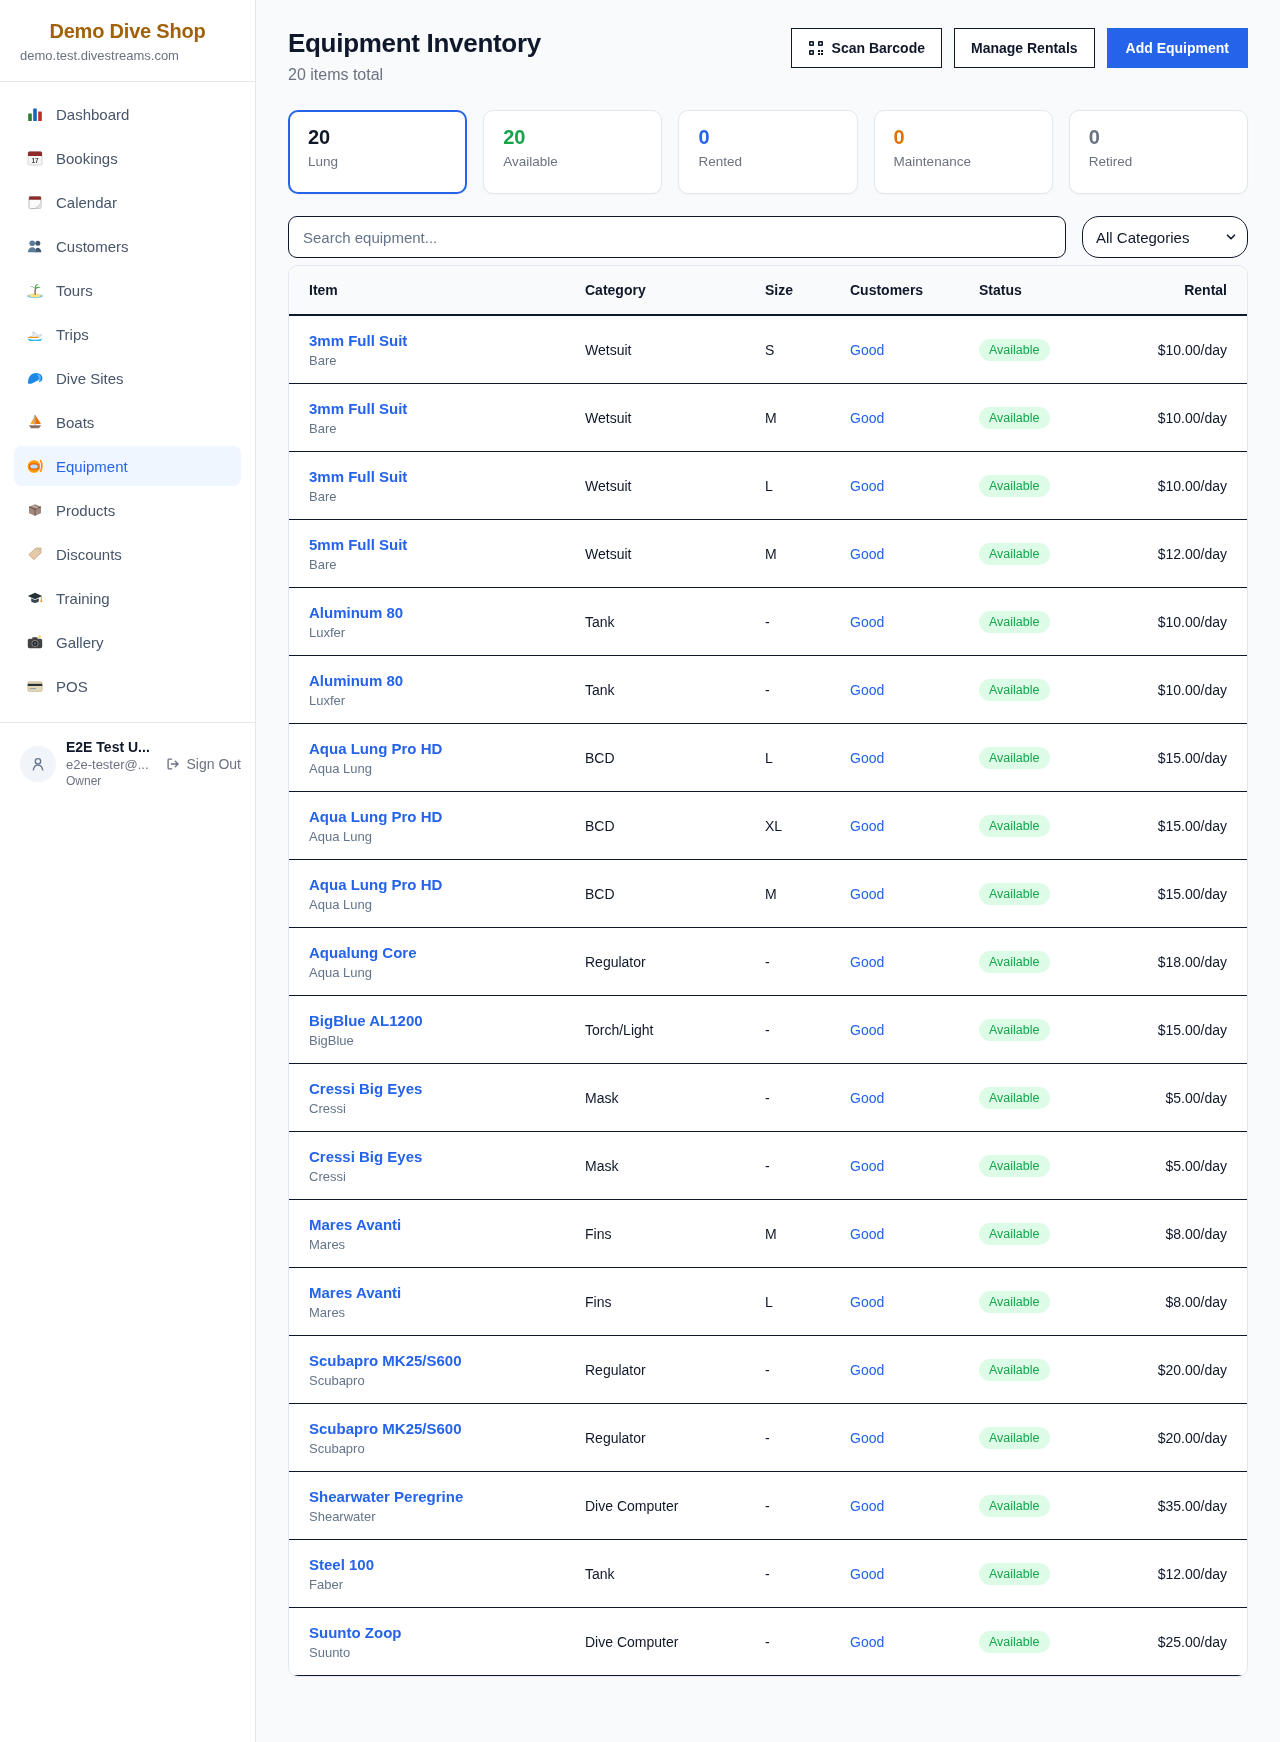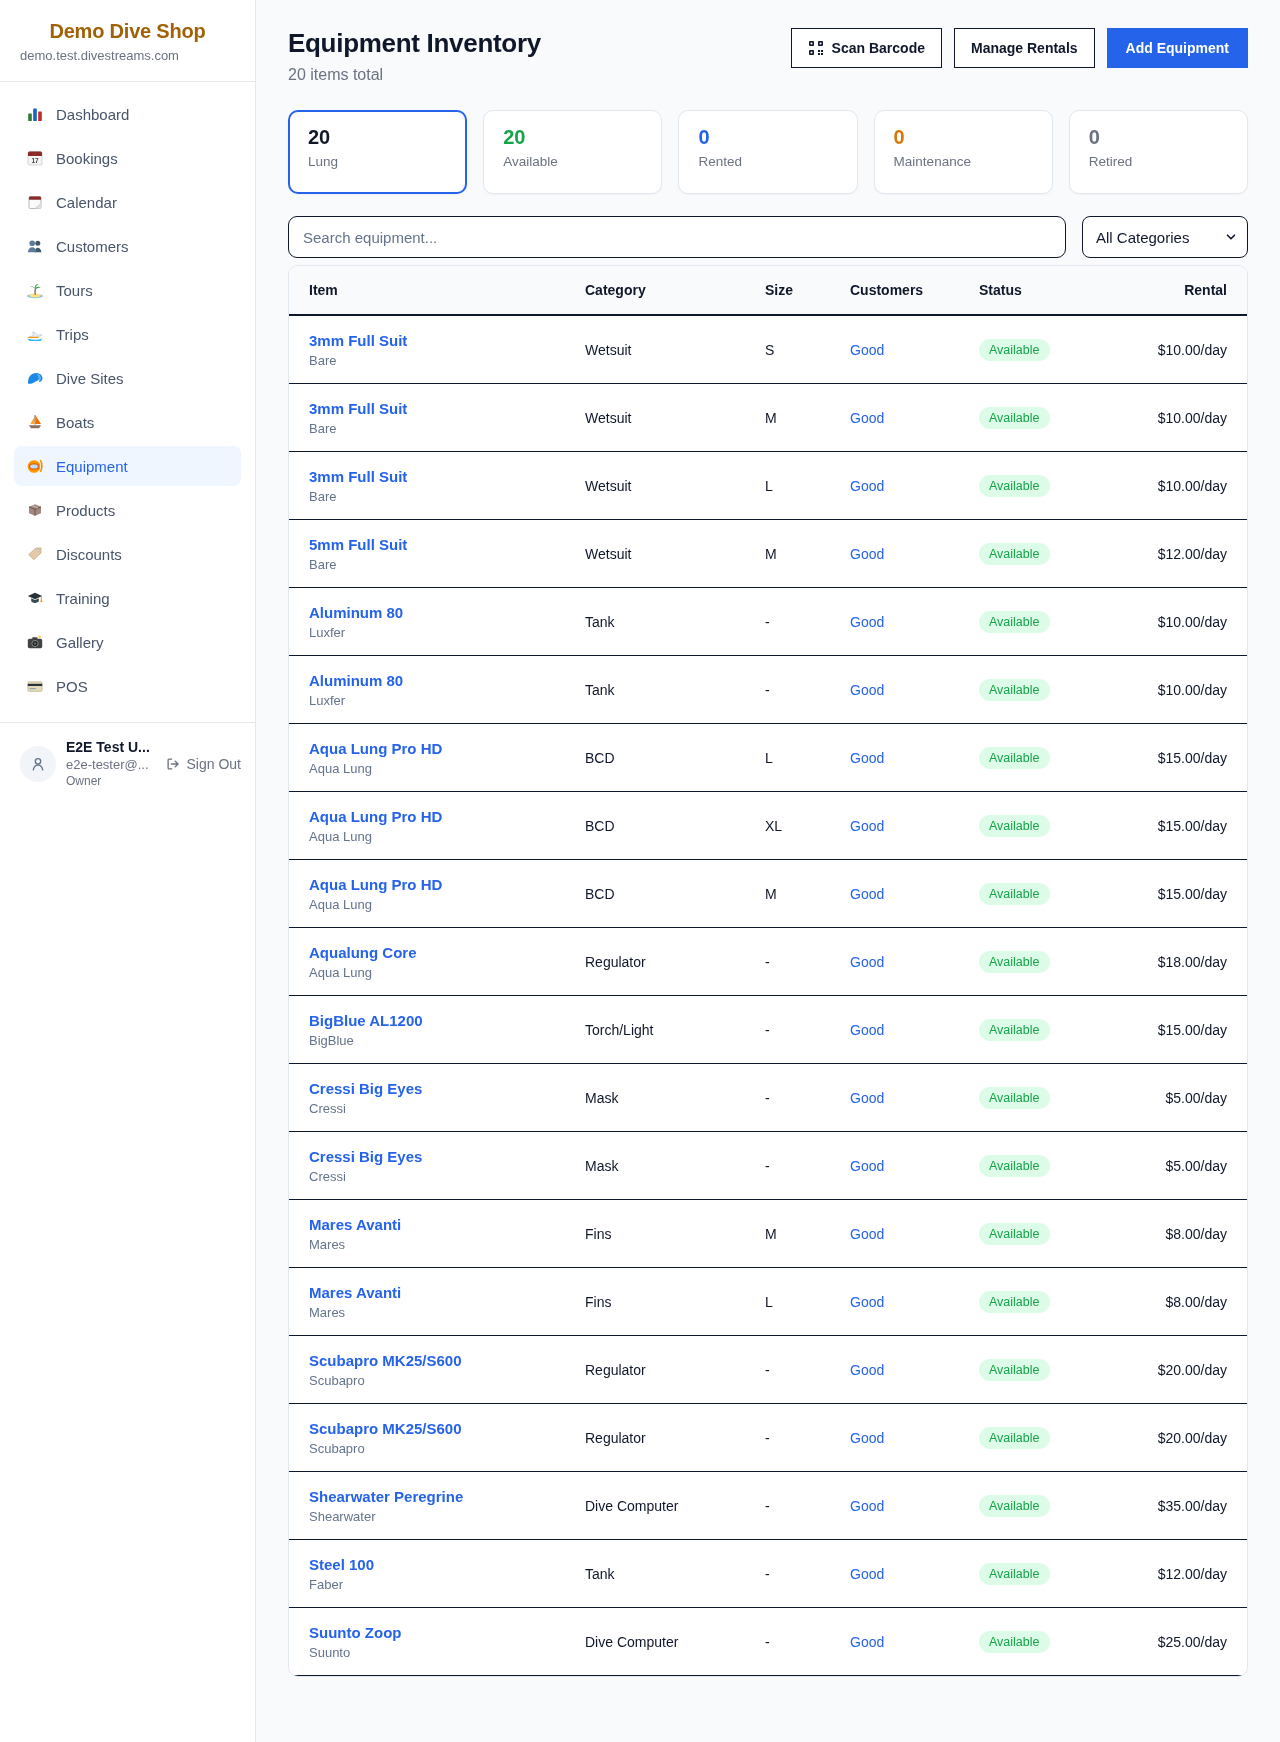--- a/index.html
+++ b/index.html
@@ -52,21 +52,21 @@
     padding:15px 19px; height:84px; cursor:pointer;
     box-shadow:0 1px 2px rgba(15,23,42,.04); }
   .stat-card.selected { border:2px solid #2563eb; padding:14px 18px; }
   .stat-value { font-size:20px; font-weight:800; }
   .stat-label { font-size:13.5px; color:#6b7280; margin-top:5px; }
   
   .filters { display:flex; gap:16px; margin-top:22px; }
   .search-input { flex:1; height:42px; border:1px solid #0f172a; border-radius:9px;
     padding:0 14px; font-size:15px; font-family:inherit; color:#0f172a; background:#fff; outline:none; }
   .search-input::placeholder { color:#64748b; }
-  .select { width:166px; height:42px; border:1px solid #0f172a; border-radius:8px; background:#fff;
+  .select { width:166px; height:42px; border:1px solid #0f172a; border-radius:17px; background:#fff;
     display:flex; align-items:center; justify-content:space-between; padding:0 10px 0 13px;
     font-size:15px; cursor:pointer; }
   
   .table-card { margin-top:7px; background:#fff; border:1px solid #e2e8f0; border-radius:10px; overflow:hidden; }
   .trow { display:grid; grid-template-columns:276px 180px 85px 129px 150px 1fr;
     align-items:center; padding:0 20px; }
   .thead { background:#f8fafc; min-height:50px; border-bottom:2px solid #0f172a; }
   .th { font-size:14px; font-weight:700; color:#0f172a; }
   .trow > :last-child { text-align:right; }
   .data-row { min-height:68px; border-bottom:1.5px solid #0f172a; }

